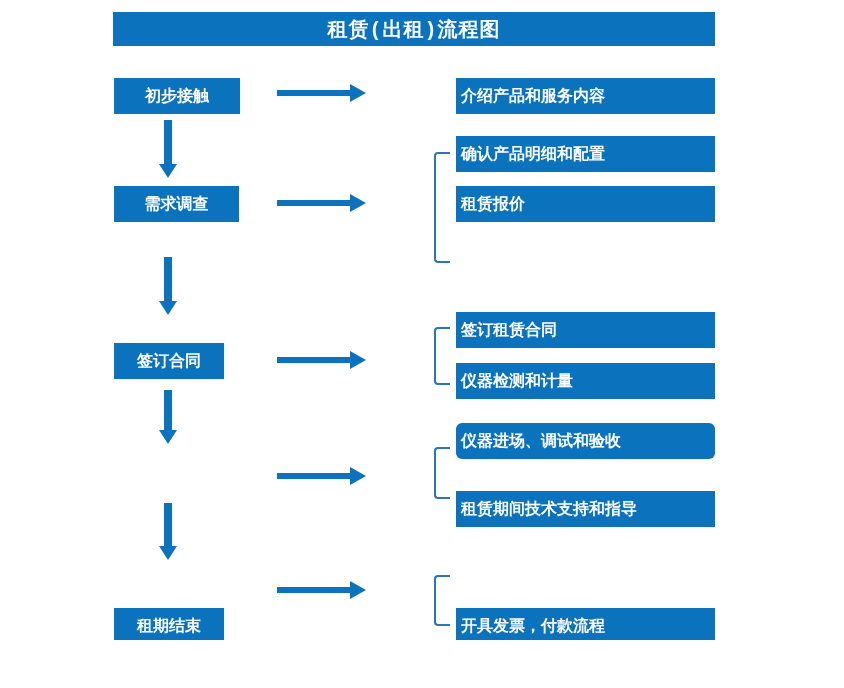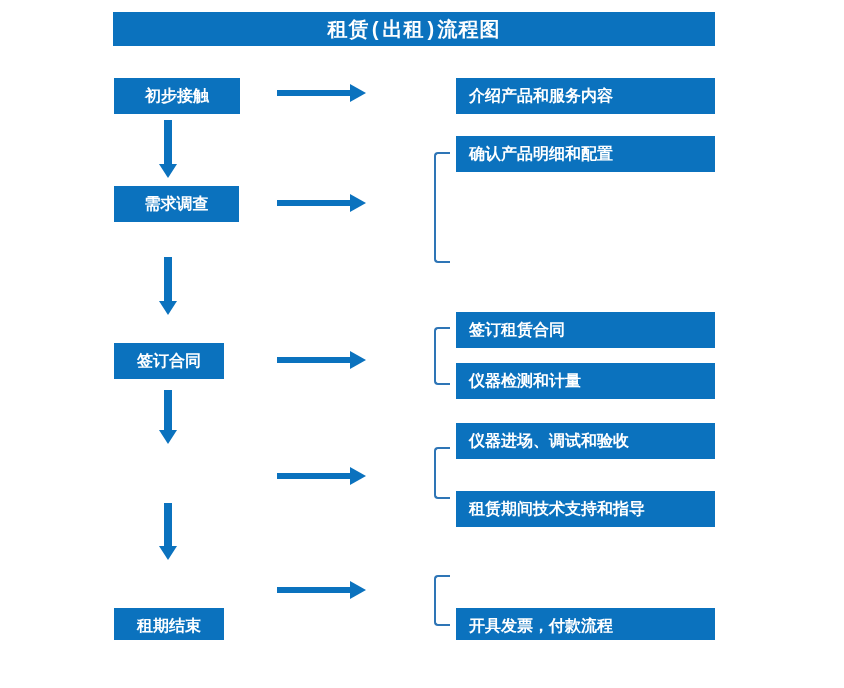--- a/index.html
+++ b/index.html
@@ -32,21 +32,21 @@
     justify-content: center;
     font-size: 20px;
     letter-spacing: 1px;
   }
   .step {
     left: 101px; height: 36px;
     justify-content: center;
   }
   .out {
     left: 443px; width: 259px; height: 36px;
-    padding-left: 13px;
+    padding-left: 5px;
     justify-content: flex-start;
   }
   
   .h-arrow {
     position: absolute;
     left: 264px;
     width: 73px; height: 6px;
     background: var(--primary, #0B72BE);
   }
   .h-arrow::after {
@@ -99,34 +99,35 @@
   <div class="box step" style="top:78px; width:126px;">初步接触</div>
   <div class="h-arrow" style="top:90px;"></div>
   <div class="box out" style="top:78px;">介绍产品和服务内容</div>
 
   <div class="v-arrow" style="top:120px; height:44px;"></div>
 
   <div class="box step" style="top:186px; width:125px;">需求调查</div>
   <div class="h-arrow" style="top:200px;"></div>
   <div class="bracket" style="top:152px; height:111px;"></div>
   <div class="box out" style="top:136px;">确认产品明细和配置</div>
+  <div class="box out" style="top:186px;">租赁报价</div>
 
   <div class="v-arrow" style="top:257px; height:44px;"></div>
 
   <div class="box step" style="top:343px; width:110px;">签订合同</div>
   <div class="h-arrow" style="top:357px;"></div>
   <div class="bracket" style="top:327px; height:58px;"></div>
   <div class="box out" style="top:363px;">仪器检测和计量</div>
   <div class="box out" style="top:312px;">签订租赁合同</div>
 
   <div class="v-arrow" style="top:390px; height:40px;"></div>
 
   <div class="h-arrow" style="top:473px;"></div>
   <div class="bracket" style="top:447px; height:52px;"></div>
-  <div class="box out" style="top:423px;">仪器进场、调试和验收</div>
+  <div class="box out" style="top:423px;border-radius:6px;">仪器进场、调试和验收</div>
   <div class="box out" style="top:491px;">租赁期间技术支持和指导</div>
 
   <div class="v-arrow" style="top:503px; height:43px;"></div>
 
   <div class="box step" style="top:608px; width:110px;">租期结束</div>
   <div class="h-arrow" style="top:587px;"></div>
   <div class="bracket" style="top:575px; height:51px;"></div>
   <div class="box out" style="top:608px;">开具发票，付款流程</div>
 
 </div>

